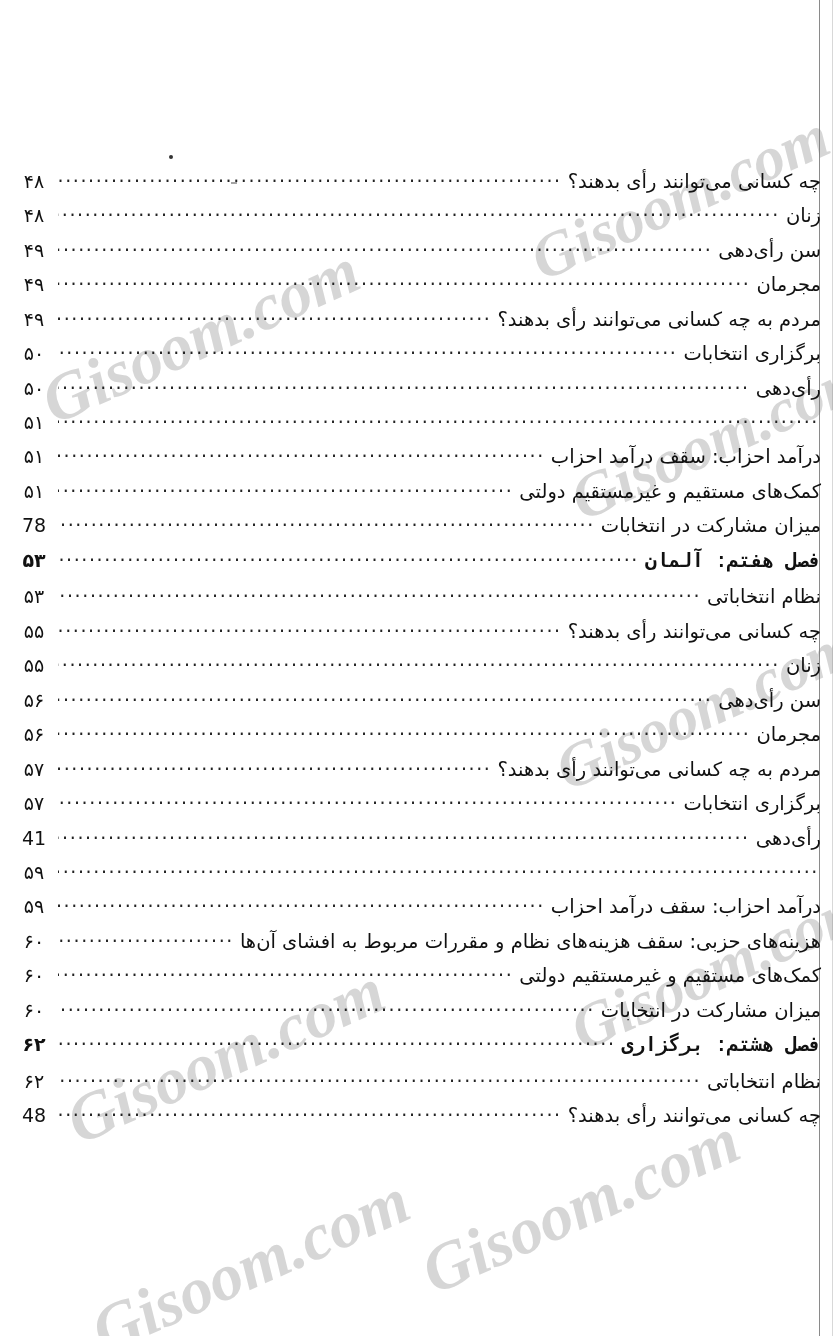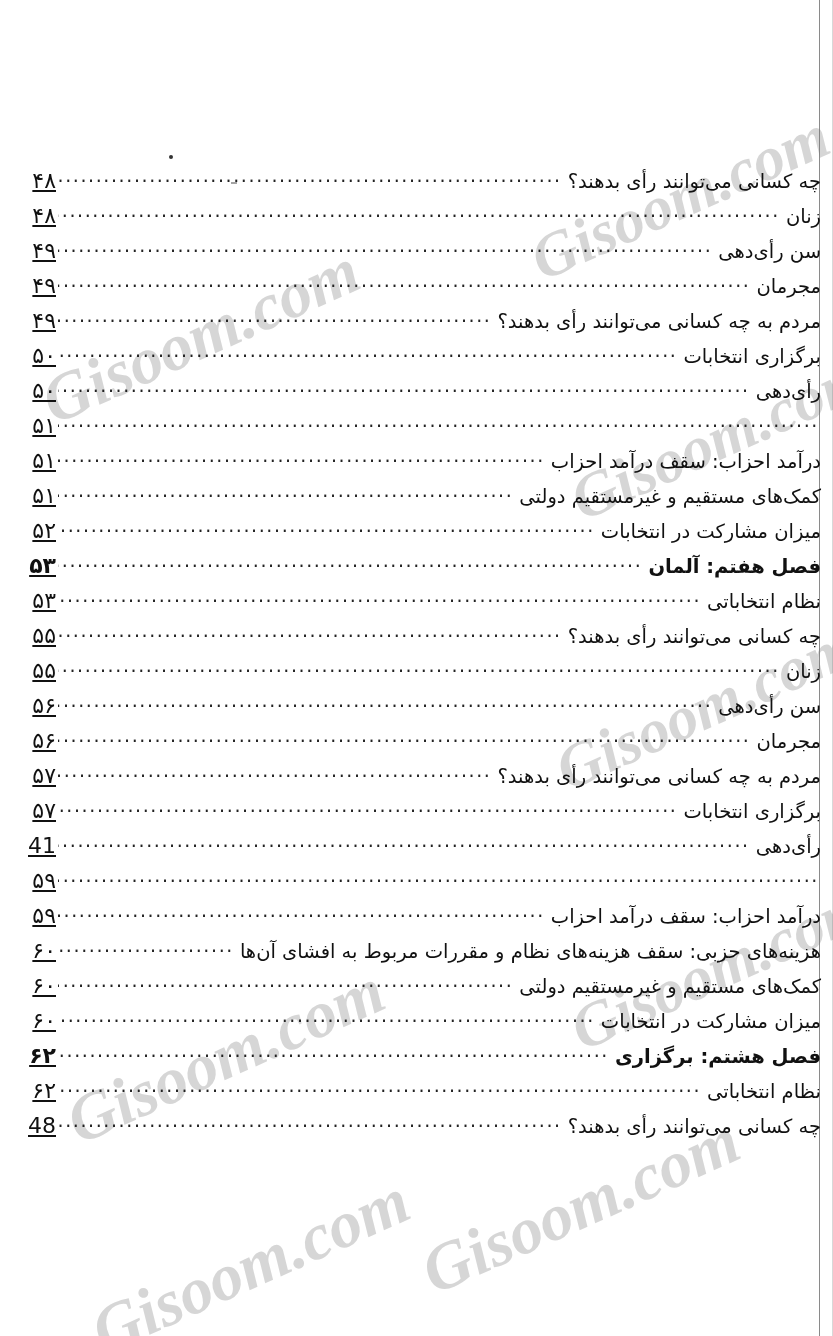--- a/index.html
+++ b/index.html
@@ -58,20 +58,21 @@
     display: flex;
     align-items: baseline;
     direction: rtl;
     font-size: 19.5px;
     line-height: 1.0;
     margin-bottom: 11.5px;
     white-space: nowrap;
   }
   .toc-row.chapter .toc-title {
     font-weight: bold;
+    font-family: Liberation Mono, monospace;
   }
   .toc-title {
     flex: 0 0 auto;
     padding-left: 4px;
   }
   .toc-dots {
     flex: 1 1 auto;
     overflow: hidden;
     height: 1em;
     position: relative;
@@ -82,24 +83,23 @@
     position: absolute;
     right: 0;
     bottom: 0.15em;
     letter-spacing: 1.6px;
     font-size: 19px;
     color: #222;
   }
   .toc-page {
     flex: 0 0 auto;
     width: 44px;
-    text-align: right;
+    text-align: center;
     direction: rtl;
-    font-size: 22px;
-    text-decoration: underline;
+    font-size: 19px;
   }
   .toc-row.chapter .toc-page { font-weight: bold; }
 
   
   #stray-dot {
     position: absolute;
     top: 155px;
     right: 660px;
     width: 4px;
     height: 4px;
@@ -179,21 +179,21 @@
       <span class="toc-page">۵۱</span>
     </div>
     <div class="toc-row">
       <span class="toc-title">کمک‌های مستقیم و غیرمستقیم دولتی</span>
       <span class="toc-dots"></span>
       <span class="toc-page">۵۱</span>
     </div>
     <div class="toc-row">
       <span class="toc-title">میزان مشارکت در انتخابات</span>
       <span class="toc-dots"></span>
-      <span class="toc-page">۵۲</span>
+      <span class="toc-page">78</span>
     </div>
     <div class="toc-row chapter">
       <span class="toc-title">فصل هفتم: آلمان</span>
       <span class="toc-dots"></span>
       <span class="toc-page">۵۳</span>
     </div>
     <div class="toc-row">
       <span class="toc-title">نظام انتخاباتی</span>
       <span class="toc-dots"></span>
       <span class="toc-page">۵۳</span>

